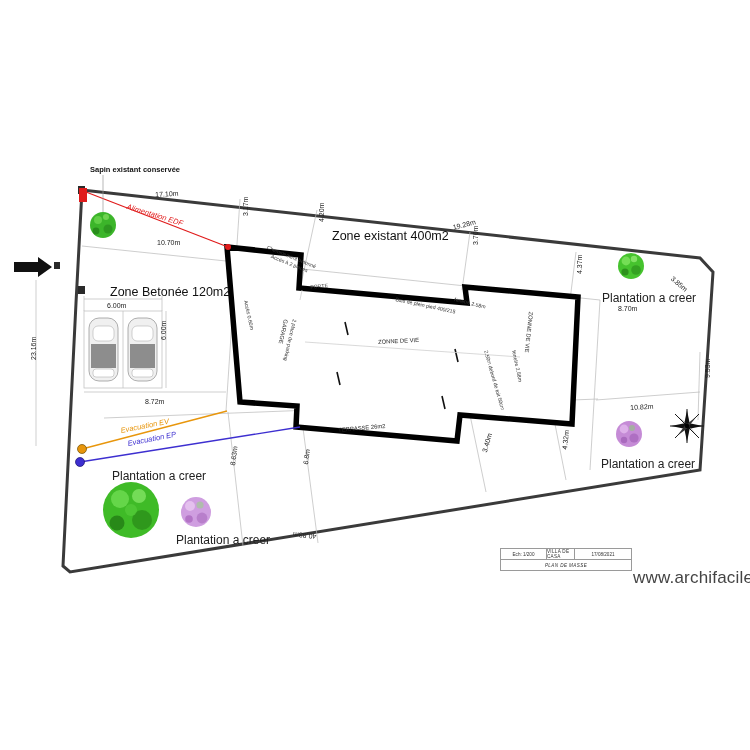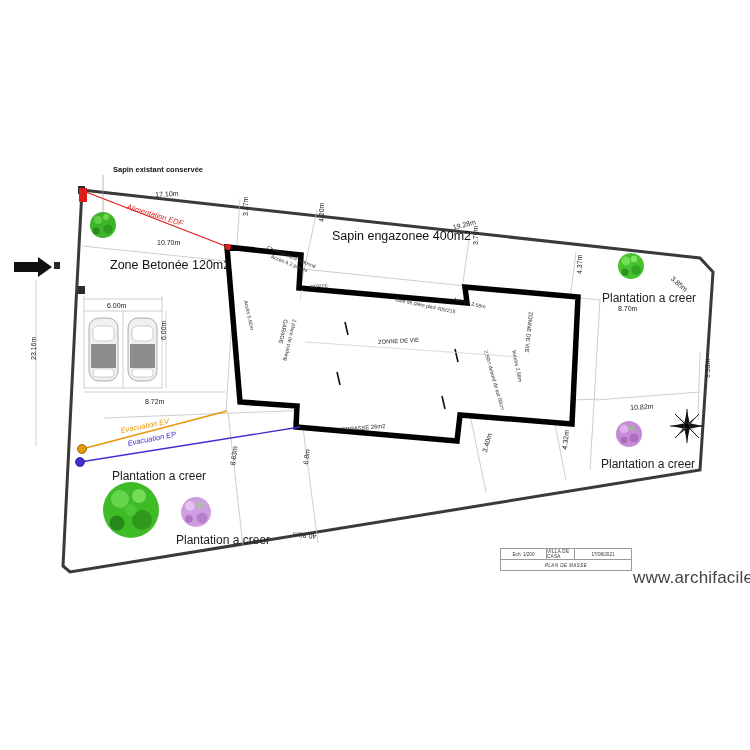--- a/index.html
+++ b/index.html
@@ -246,39 +246,39 @@
       <polygon points="-10,-10 0,-2.4 10,10 2.4,0" fill="#333"></polygon>
       <polygon points="-10,10 -2.4,0 10,-10 0,2.4" fill="#333"></polygon>
       <circle cx="0" cy="0" r="2.2" fill="#000"></circle>
     </g>
 
     <g>
       <polygon points="14,262 38,262 38,257 52,267 38,277 38,272 14,272" fill="#111"></polygon>
     </g>
   </svg>
 
-  <div class="lbl zone-title" style="left:110px; top:259px;">Zone Betonée 120m2</div>
-  <div class="lbl zone-title" style="left:332px; top:230px;">Sapin engazonee 400m2</div>
+  <div class="lbl zone-title" style="left:110px; top:286px;">Zone Betonée 120m2</div>
+  <div class="lbl zone-title" style="left:332px; top:230px;">Zone existant 400m2</div>
 
   <div class="lbl tiny2" style="left:288px; top:320px; transform:rotate(103deg); transform-origin:0 0;">GARAGE</div>
   <div class="lbl tiny" style="left:297px; top:320px; transform:rotate(103deg); transform-origin:0 0;">2 place de parking</div>
   <div class="lbl tiny2" style="left:378px; top:340px; transform:rotate(-3deg); transform-origin:0 0;">ZONNE DE VIE</div>
   <div class="lbl tiny2" style="left:533px; top:312px; transform:rotate(96deg); transform-origin:0 0;">ZONNE DE VIE</div>
   <div class="lbl tiny2" style="left:338px; top:428px; transform:rotate(-5deg); transform-origin:0 0;">TERRASSE 26m2</div>
 
   <div class="lbl tiny" style="left:268px; top:245px; transform:rotate(22deg); transform-origin:0 0;">Cheminement betonné</div>
   <div class="lbl tiny" style="left:272px; top:254px; transform:rotate(22deg); transform-origin:0 0;">Accès à 2 places</div>
   <div class="lbl tiny" style="left:248px; top:300px; transform:rotate(78deg); transform-origin:0 0;">Accès 0.60m</div>
   <div class="lbl tiny" style="left:310px; top:285px; transform:rotate(-6deg); transform-origin:0 0;">PORTE</div>
   <div class="lbl tiny" style="left:396px; top:297px; transform:rotate(12deg); transform-origin:0 0;">Bais de plein pied 400/215</div>
   <div class="lbl tiny" style="left:455px; top:297px; transform:rotate(14deg); transform-origin:0 0;">fenetre 2.58m</div>
   <div class="lbl tiny" style="left:488px; top:350px; transform:rotate(74deg); transform-origin:0 0;">2.50m debord de toit 50cm</div>
   <div class="lbl tiny" style="left:516px; top:350px; transform:rotate(78deg); transform-origin:0 0;">fenetre 2.58m</div>
 
-  <div class="lbl sapin-label" style="left:113px; top:166px;">Sapin existant conservée</div>
+  <div class="lbl sapin-label" style="left:90px; top:166px;">Sapin existant conservée</div>
   <div class="lbl plant-label" style="left:602px; top:292px;">Plantation a creer</div>
   <div class="lbl plant-label" style="left:601px; top:458px;">Plantation a creer</div>
   <div class="lbl plant-label" style="left:112px; top:470px;">Plantation a creer</div>
   <div class="lbl plant-label" style="left:176px; top:534px;">Plantation a creer</div>
 
   <div class="lbl net-label net-edf" style="left:128px; top:203px; transform:rotate(17deg); transform-origin:0 0;">Alimentation EDF</div>
   <div class="lbl net-label net-ev" style="left:120px; top:427px; transform:rotate(-11deg); transform-origin:0 0;">Evacuation EV</div>
   <div class="lbl net-label net-ep" style="left:127px; top:440px; transform:rotate(-11deg); transform-origin:0 0;">Evacuation EP</div>
 
   <div class="lbl dim" style="left:155px; top:191px; transform:rotate(-3deg); transform-origin:0 0;">17.10m</div>

